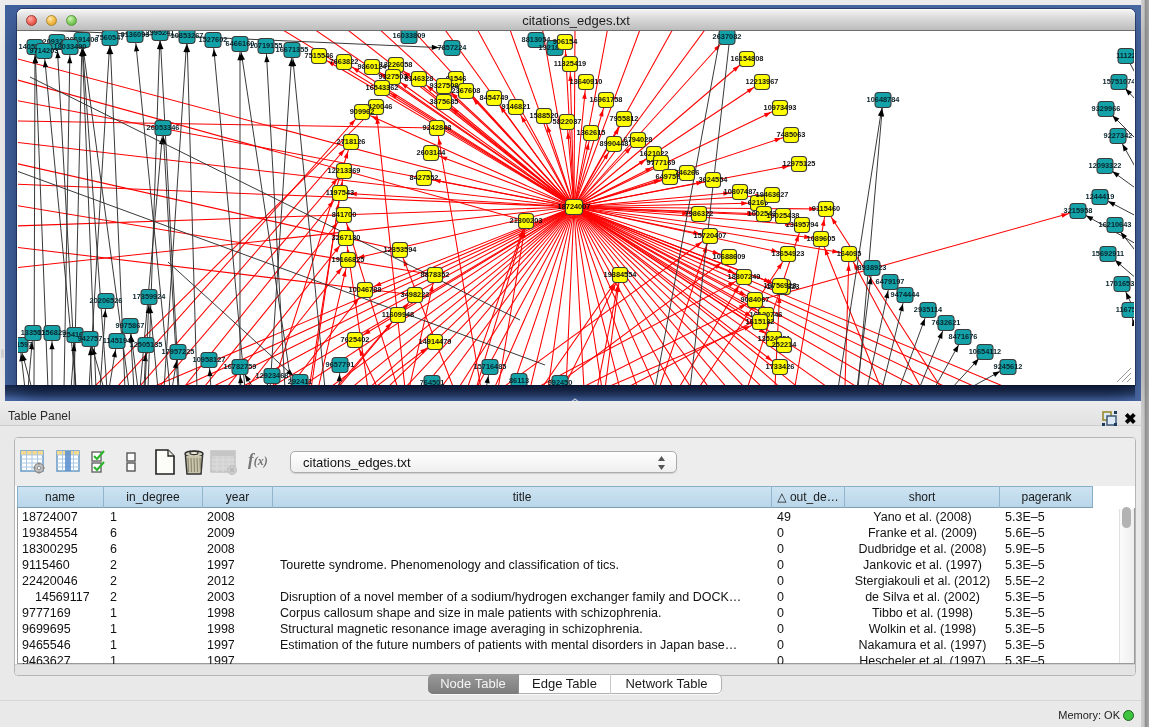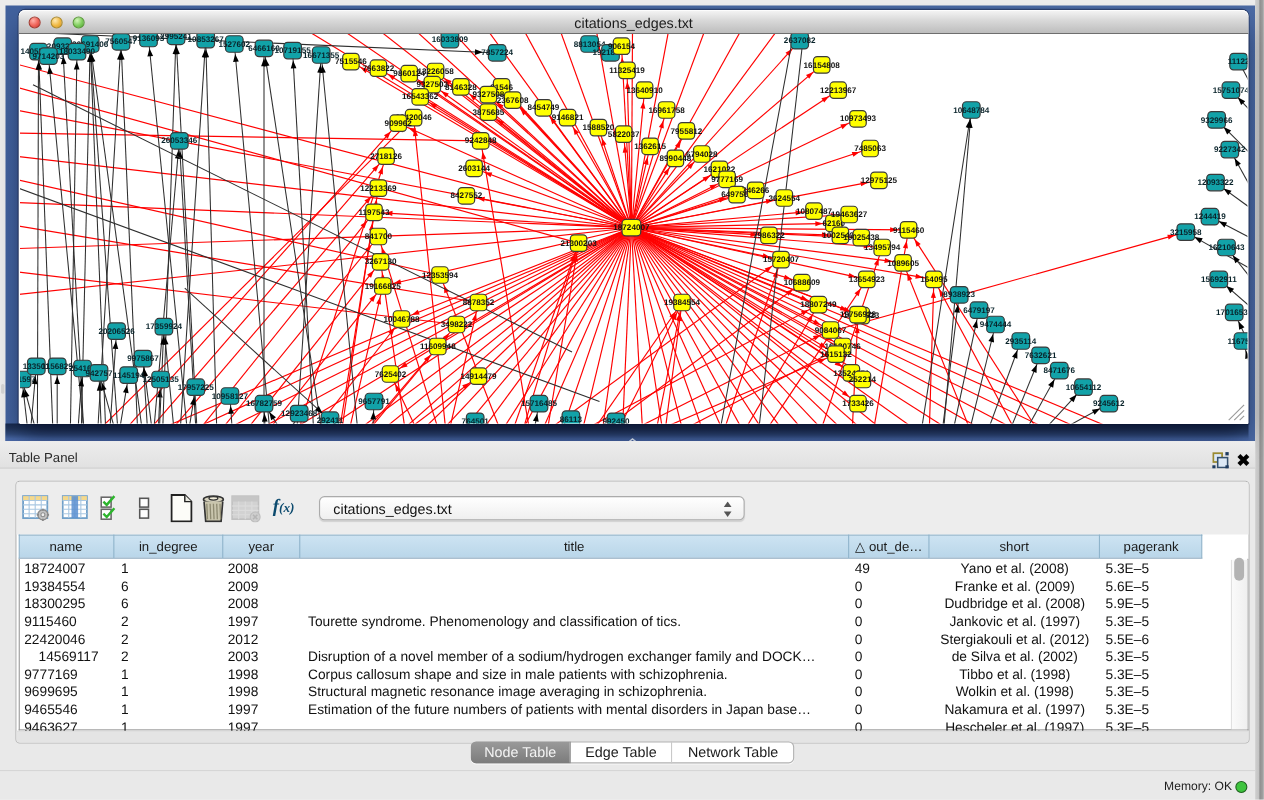--- a/index.html
+++ b/index.html
@@ -835,21 +835,21 @@
     <rect x="1" y="2" width="24" height="5" fill="#a8a8a8"></rect>
     <line x1="1" y1="11" x2="25" y2="11" stroke="#cfcfcf"></line>
     <line x1="1" y1="15" x2="25" y2="15" stroke="#cfcfcf"></line>
     <line x1="1" y1="19" x2="25" y2="19" stroke="#cfcfcf"></line>
     <line x1="7" y1="7" x2="7" y2="23" stroke="#cfcfcf"></line>
     <line x1="13" y1="7" x2="13" y2="23" stroke="#cfcfcf"></line>
     <line x1="19" y1="7" x2="19" y2="23" stroke="#cfcfcf"></line>
     <circle cx="22" cy="21" r="4.5" fill="#b5b5b5" stroke="#999"></circle>
     <path d="M20 19 L24 23 M24 19 L20 23" stroke="#888" stroke-width="1.4"></path>
   </svg>
-<div class="abs" style="left:248px;top:450px;font-size:17px;font-style:italic;font-weight:bold;color:#0c4a6e;font-family:'Liberation Serif',serif">f<span style="font-size:12px">(x)</span></div>
+<div class="abs" style="left:248px;top:450px;font-size:17px;font-style:italic;font-weight:bold;color:#737373;font-family:'Liberation Serif',serif">f<span style="font-size:12px">(x)</span></div>
 <div class="abs" id="combo">citations_edges.txt
 <svg width="9" height="14" style="position:absolute;right:10px;top:4px">
       <path d="M4.5 0 L8 5 L1 5 Z" fill="#555"></path>
       <path d="M4.5 14 L8 9 L1 9 Z" fill="#555"></path>
     </svg>
 </div>
 <div class="abs" id="thdr"></div>
 <div class="hcol" style="left:17px;width:87px">name</div>
 <div class="hcol" style="left:104px;width:99px">in_degree</div>
 <div class="hcol" style="left:203px;width:70px">year</div>
@@ -890,21 +890,21 @@
     <span style="left:760px">0</span>
     <span class="ct" style="left:828px;width:155px">Jankovic et al. (1997)</span>
     <span style="left:988px">5.3E–5</span>
 </div>
 <div class="trow" style="top:573px">
 <span style="left:5px">22420046</span>
     <span style="left:93px">2</span>
     <span style="left:190px">2012</span>
     <span style="left:760px">0</span>
     <span class="ct" style="left:828px;width:155px">Stergiakouli et al. (2012)</span>
-    <span style="left:988px">5.5E–6</span>
+    <span style="left:988px">5.5E–2</span>
 </div>
 <div class="trow" style="top:589px">
 <span style="left:18px">14569117</span>
     <span style="left:93px">2</span>
     <span style="left:190px">2003</span>
     <span style="left:263px">Disruption of a novel member of a sodium/hydrogen exchanger family and DOCK…</span>
     <span style="left:760px">0</span>
     <span class="ct" style="left:828px;width:155px">de Silva et al. (2002)</span>
     <span style="left:988px">5.3E–5</span>
 </div>

